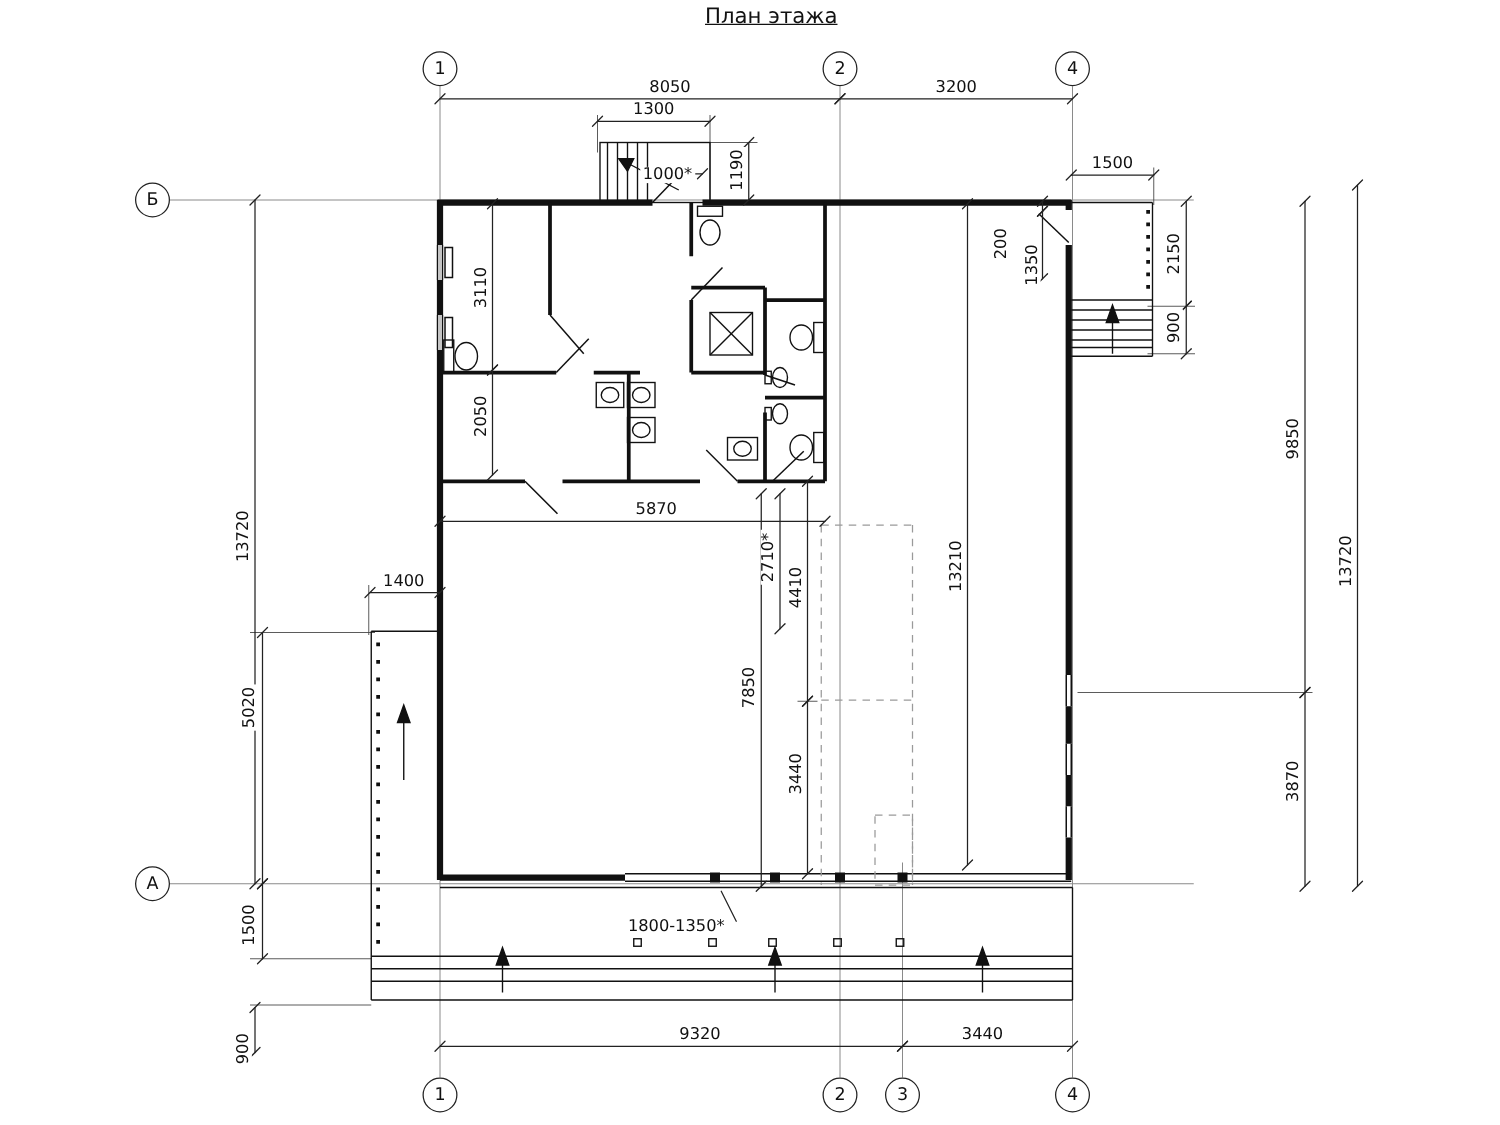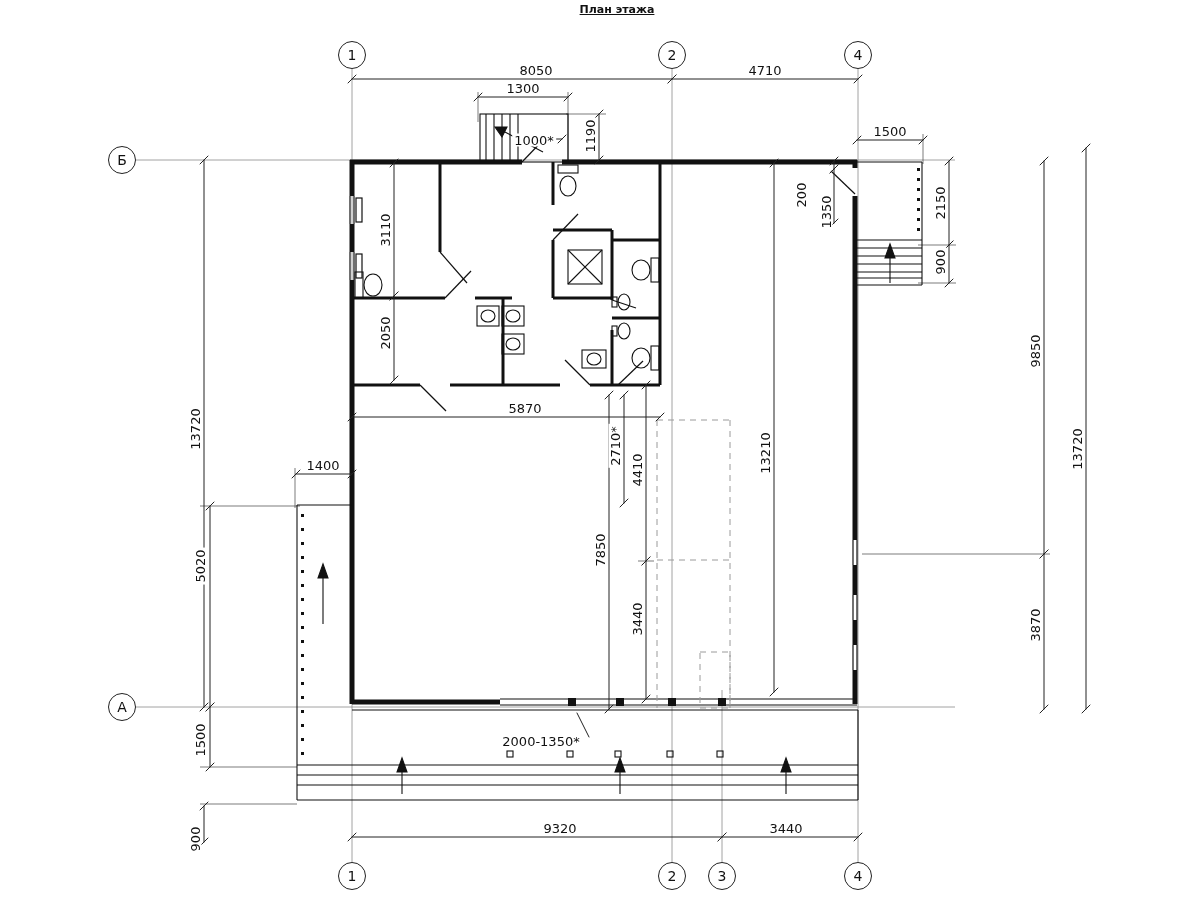--- a/index.html
+++ b/index.html
@@ -13,21 +13,21 @@
     background:#fff; padding:0 2px; color:#111;
     transform:translate(-50%,-50%);
   }
   .axis-circle {
     position:absolute; width:28px; height:28px; border:1.4px solid #222; border-radius:50%;
     background:#fff; display:flex; align-items:center; justify-content:center;
     font-size:14px; color:#111;
   }
   #title {
     position:absolute; top:3px; left:617px; transform:translateX(-50%);
-    font-size:11px; font-weight:bold; text-decoration:underline; white-space:nowrap;
+    font-size:17px; font-weight:normal; text-decoration:underline; white-space:nowrap;
   }
 </style>
 </head>
 <body>
 
 <div id="plan-root">
 
   <svg id="plan-svg" width="1200" height="900" viewBox="0 0 1200 900">
 
     <g stroke="#8a8a8a" stroke-width="0.8">
@@ -347,21 +347,21 @@
         <line x1="718" y1="841" x2="726" y2="833"></line>
         <line x1="854" y1="841" x2="862" y2="833"></line>
         <line x1="577" y1="713" x2="589" y2="737"></line>
       </g>
   </svg>
 
   <div id="title">План этажа</div>
 
   <div id="label-layer">
       <div class="dim-label" style="left: 536px; top: 70px; transform: translate(-50%, -50%) rotate(0deg);">8050</div>
-      <div class="dim-label" style="left: 765px; top: 70px; transform: translate(-50%, -50%) rotate(0deg);">4710</div>
+      <div class="dim-label" style="left: 765px; top: 70px; transform: translate(-50%, -50%) rotate(0deg);">3200</div>
       <div class="dim-label" style="left: 523px; top: 88px; transform: translate(-50%, -50%) rotate(0deg);">1300</div>
       <div class="dim-label" style="left: 534px; top: 140px; transform: translate(-50%, -50%) rotate(0deg);">1000*</div>
       <div class="dim-label" style="left: 590px; top: 136px; transform: translate(-50%, -50%) rotate(-90deg);">1190</div>
       <div class="dim-label" style="left: 890px; top: 131px; transform: translate(-50%, -50%) rotate(0deg);">1500</div>
       <div class="dim-label" style="left: 801px; top: 195px; transform: translate(-50%, -50%) rotate(-90deg);">200</div>
       <div class="dim-label" style="left: 826px; top: 212px; transform: translate(-50%, -50%) rotate(-90deg);">1350</div>
       <div class="dim-label" style="left: 940px; top: 203px; transform: translate(-50%, -50%) rotate(-90deg);">2150</div>
       <div class="dim-label" style="left: 940px; top: 262px; transform: translate(-50%, -50%) rotate(-90deg);">900</div>
       <div class="dim-label" style="left: 385px; top: 230px; transform: translate(-50%, -50%) rotate(-90deg);">3110</div>
       <div class="dim-label" style="left: 385px; top: 333px; transform: translate(-50%, -50%) rotate(-90deg);">2050</div>
@@ -374,21 +374,21 @@
       <div class="dim-label" style="left: 1035px; top: 351px; transform: translate(-50%, -50%) rotate(-90deg);">9850</div>
       <div class="dim-label" style="left: 1035px; top: 625px; transform: translate(-50%, -50%) rotate(-90deg);">3870</div>
       <div class="dim-label" style="left: 1077px; top: 449px; transform: translate(-50%, -50%) rotate(-90deg);">13720</div>
       <div class="dim-label" style="left: 323px; top: 465px; transform: translate(-50%, -50%) rotate(0deg); text-align: right;">1400</div>
       <div class="dim-label" style="left: 195px; top: 429px; transform: translate(-50%, -50%) rotate(-90deg);">13720</div>
       <div class="dim-label" style="left: 200px; top: 566px; transform: translate(-50%, -50%) rotate(-90deg);">5020</div>
       <div class="dim-label" style="left: 200px; top: 740px; transform: translate(-50%, -50%) rotate(-90deg);">1500</div>
       <div class="dim-label" style="left: 195px; top: 839px; transform: translate(-50%, -50%) rotate(-90deg);">900</div>
       <div class="dim-label" style="left: 528px; top: 828px; transform: translate(-50%, -50%) rotate(0deg); margin-left: 32px;">9320</div>
       <div class="dim-label" style="left: 786px; top: 828px; transform: translate(-50%, -50%) rotate(0deg);">3440</div>
-      <div class="dim-label" style="left: 541px; top: 741px; transform: translate(-50%, -50%) rotate(0deg);">2000-1350*</div>
+      <div class="dim-label" style="left: 541px; top: 741px; transform: translate(-50%, -50%) rotate(0deg);">1800-1350*</div>
       <div class="axis-circle" style="left: 338px; top: 41px;">1</div>
       <div class="axis-circle" style="left: 658px; top: 41px;">2</div>
       <div class="axis-circle" style="left: 844px; top: 41px;">4</div>
       <div class="axis-circle" style="left: 108px; top: 146px;">Б</div>
       <div class="axis-circle" style="left: 108px; top: 693px;">А</div>
       <div class="axis-circle" style="left: 338px; top: 862px;">1</div>
       <div class="axis-circle" style="left: 658px; top: 862px;">2</div>
       <div class="axis-circle" style="left: 708px; top: 862px;">3</div>
       <div class="axis-circle" style="left: 844px; top: 862px;">4</div>
     </div>

